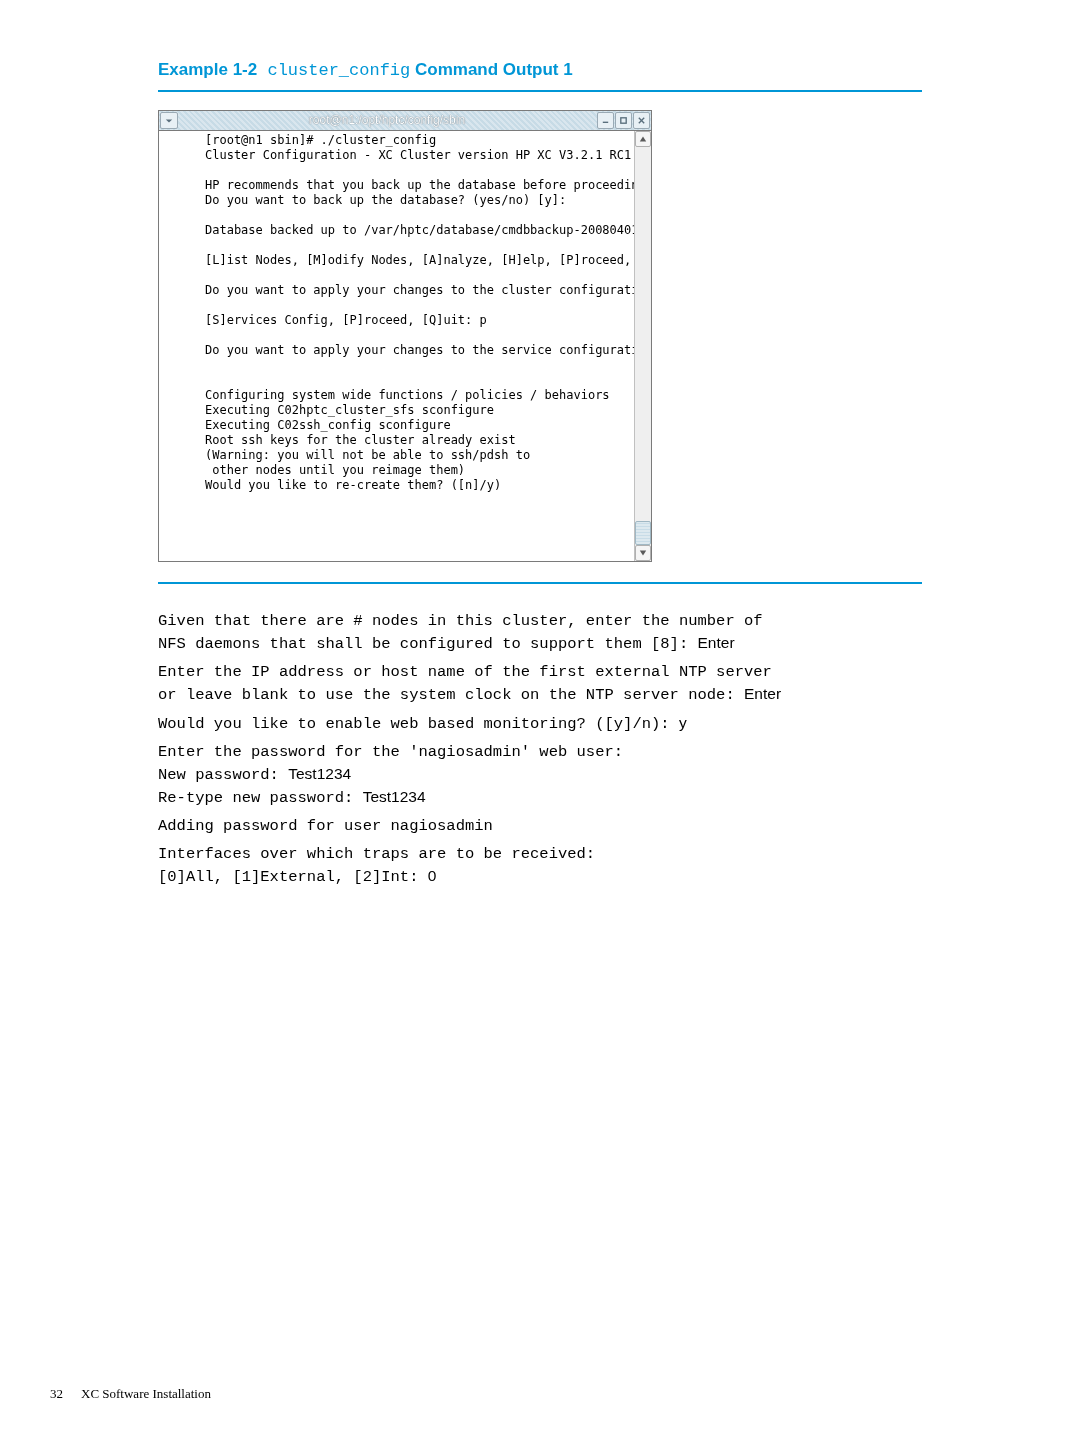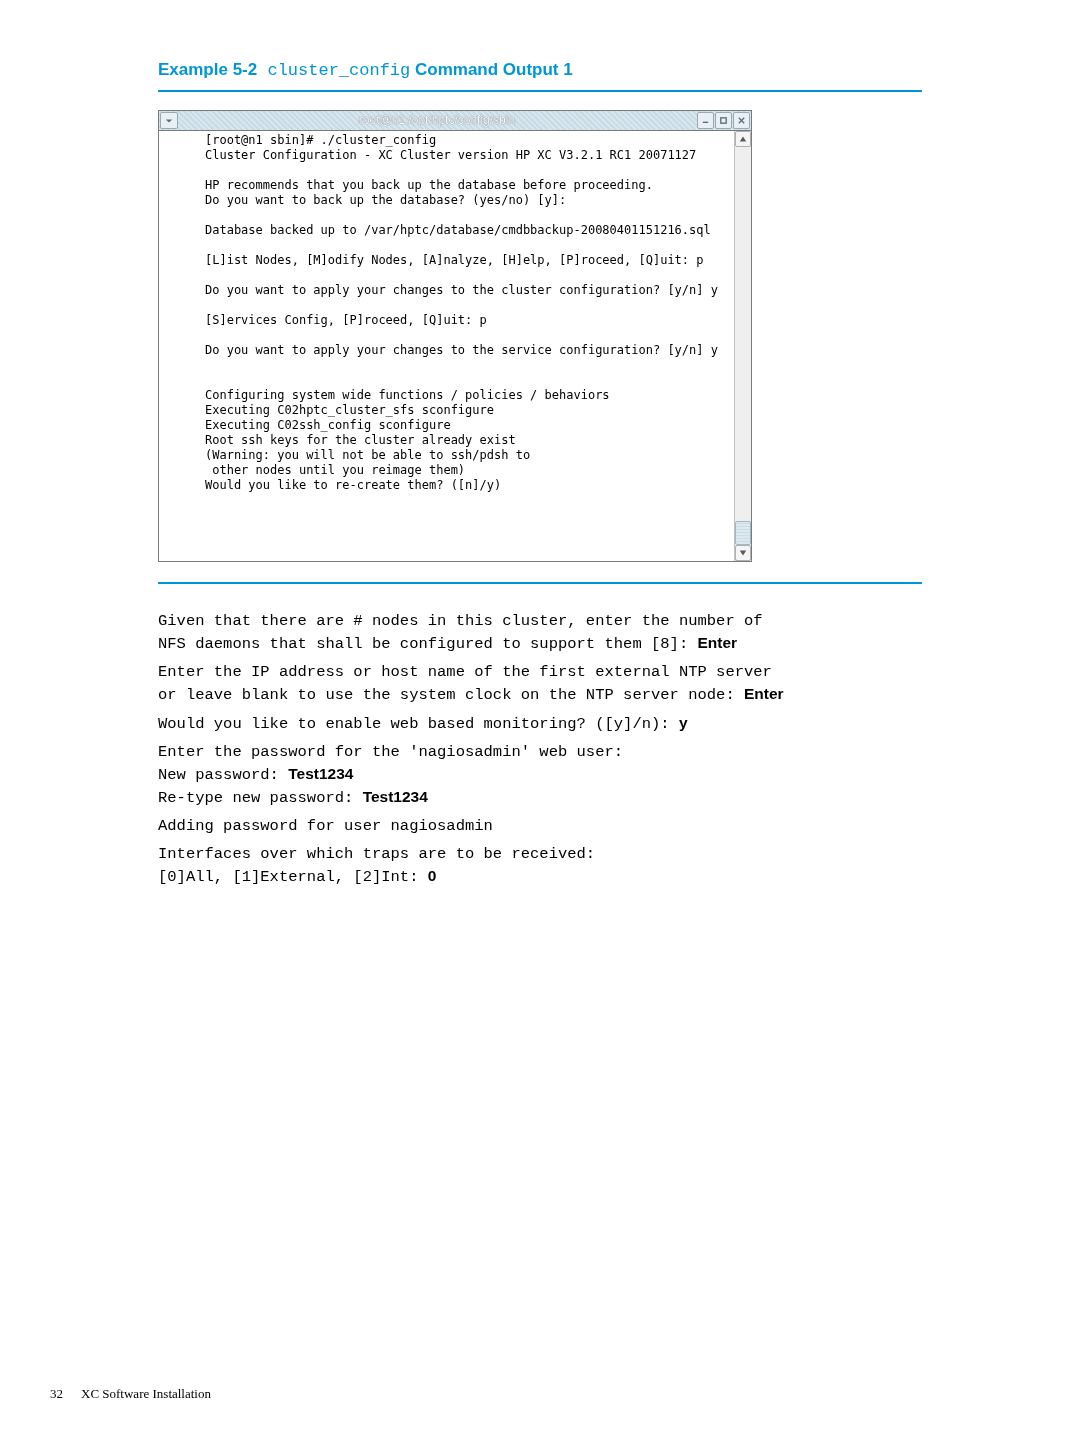--- a/index.html
+++ b/index.html
@@ -23,21 +23,21 @@
       color: #0096d6;
       font-family: Liberation Mono, monospace;
       font-size: 17px;
     }
     .hr-blue {
       border: none;
       border-top: 2px solid #0096d6;
       margin-bottom: 18px;
     }
     .term-window {
-      width: 594px;
+      width: 494px;
       margin-left: 0;
       border: 1px solid #7a7a7a;
       font-family: "DejaVu Sans Mono", monospace;
       font-size: 12px;
       background: #fff;
     }
     .title-bar {
       display: flex;
       align-items: stretch;
       height: 20px;
@@ -152,36 +152,36 @@
     .body-text {
       font-family: "Courier New", monospace;
       font-size: 15.5px;
       line-height: 22px;
       color: #000;
       white-space: pre-wrap;
       margin-top: 26px;
     }
     .body-text .bold {
       font-family: Arial, sans-serif;
-      font-weight: bold;
+      font-weight: normal;
     }
     .footer {
       position: absolute;
       bottom: 36px;
       left: 38px;
       font-family: Georgia, serif;
       font-size: 13px;
     }
     .footer .page-num { margin-right: 18px; margin-left: 12px; }
   </style>
 </head>
 <body>
 
 <div class="example-title">
-  <span class="bold-blue">Example 5-2</span><span class="mono-blue"> cluster_config</span><span class="bold-blue"> Command Output 1</span>
+  <span class="bold-blue">Example 1-2</span><span class="mono-blue"> cluster_config</span><span class="bold-blue"> Command Output 1</span>
 </div>
 <hr class="hr-blue">
 
 <div class="term-window">
   <div class="title-bar">
     <div class="title-drop">
       <svg viewBox="0 0 10 10">
           <path d="M1 3 L5 7 L9 3 Z"></path>
         </svg>
     </div>

